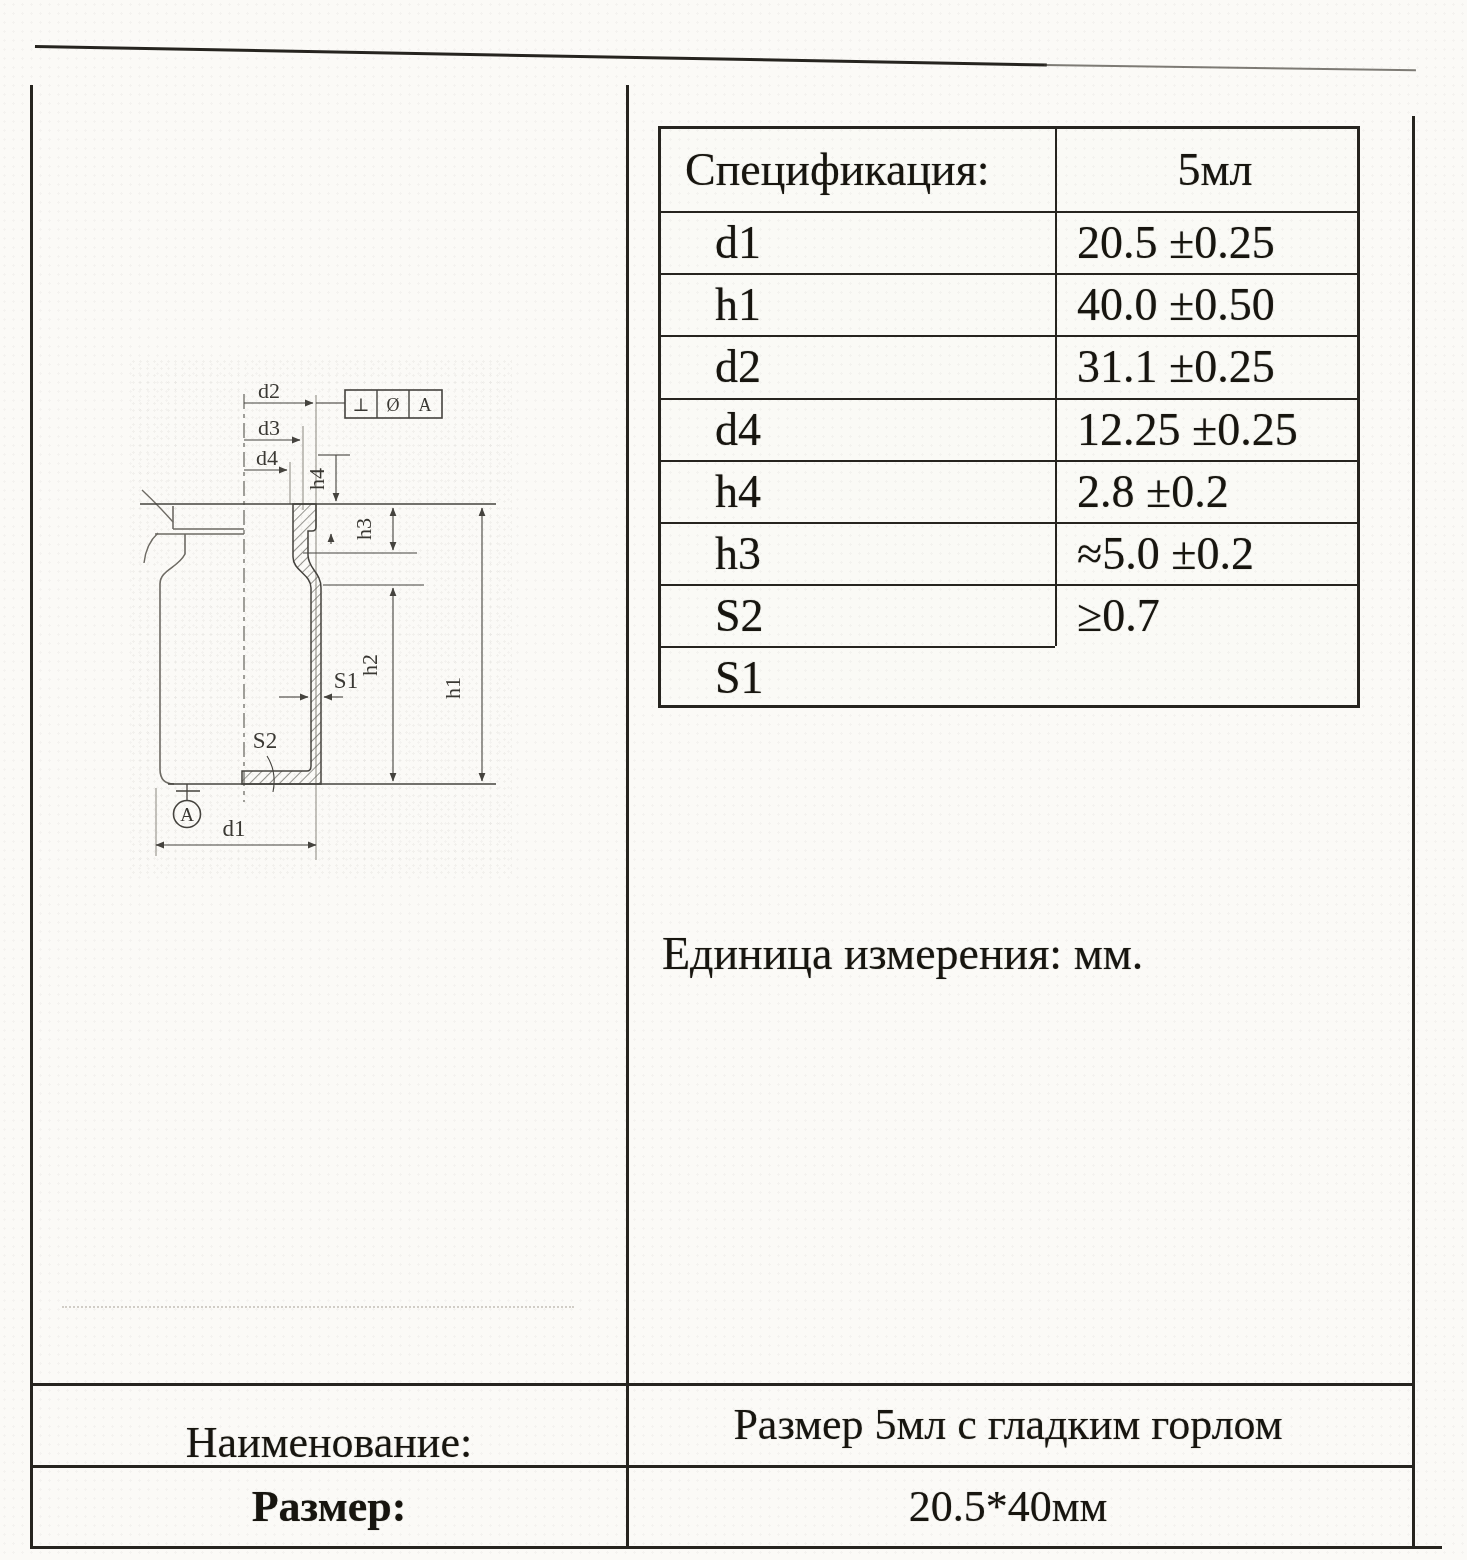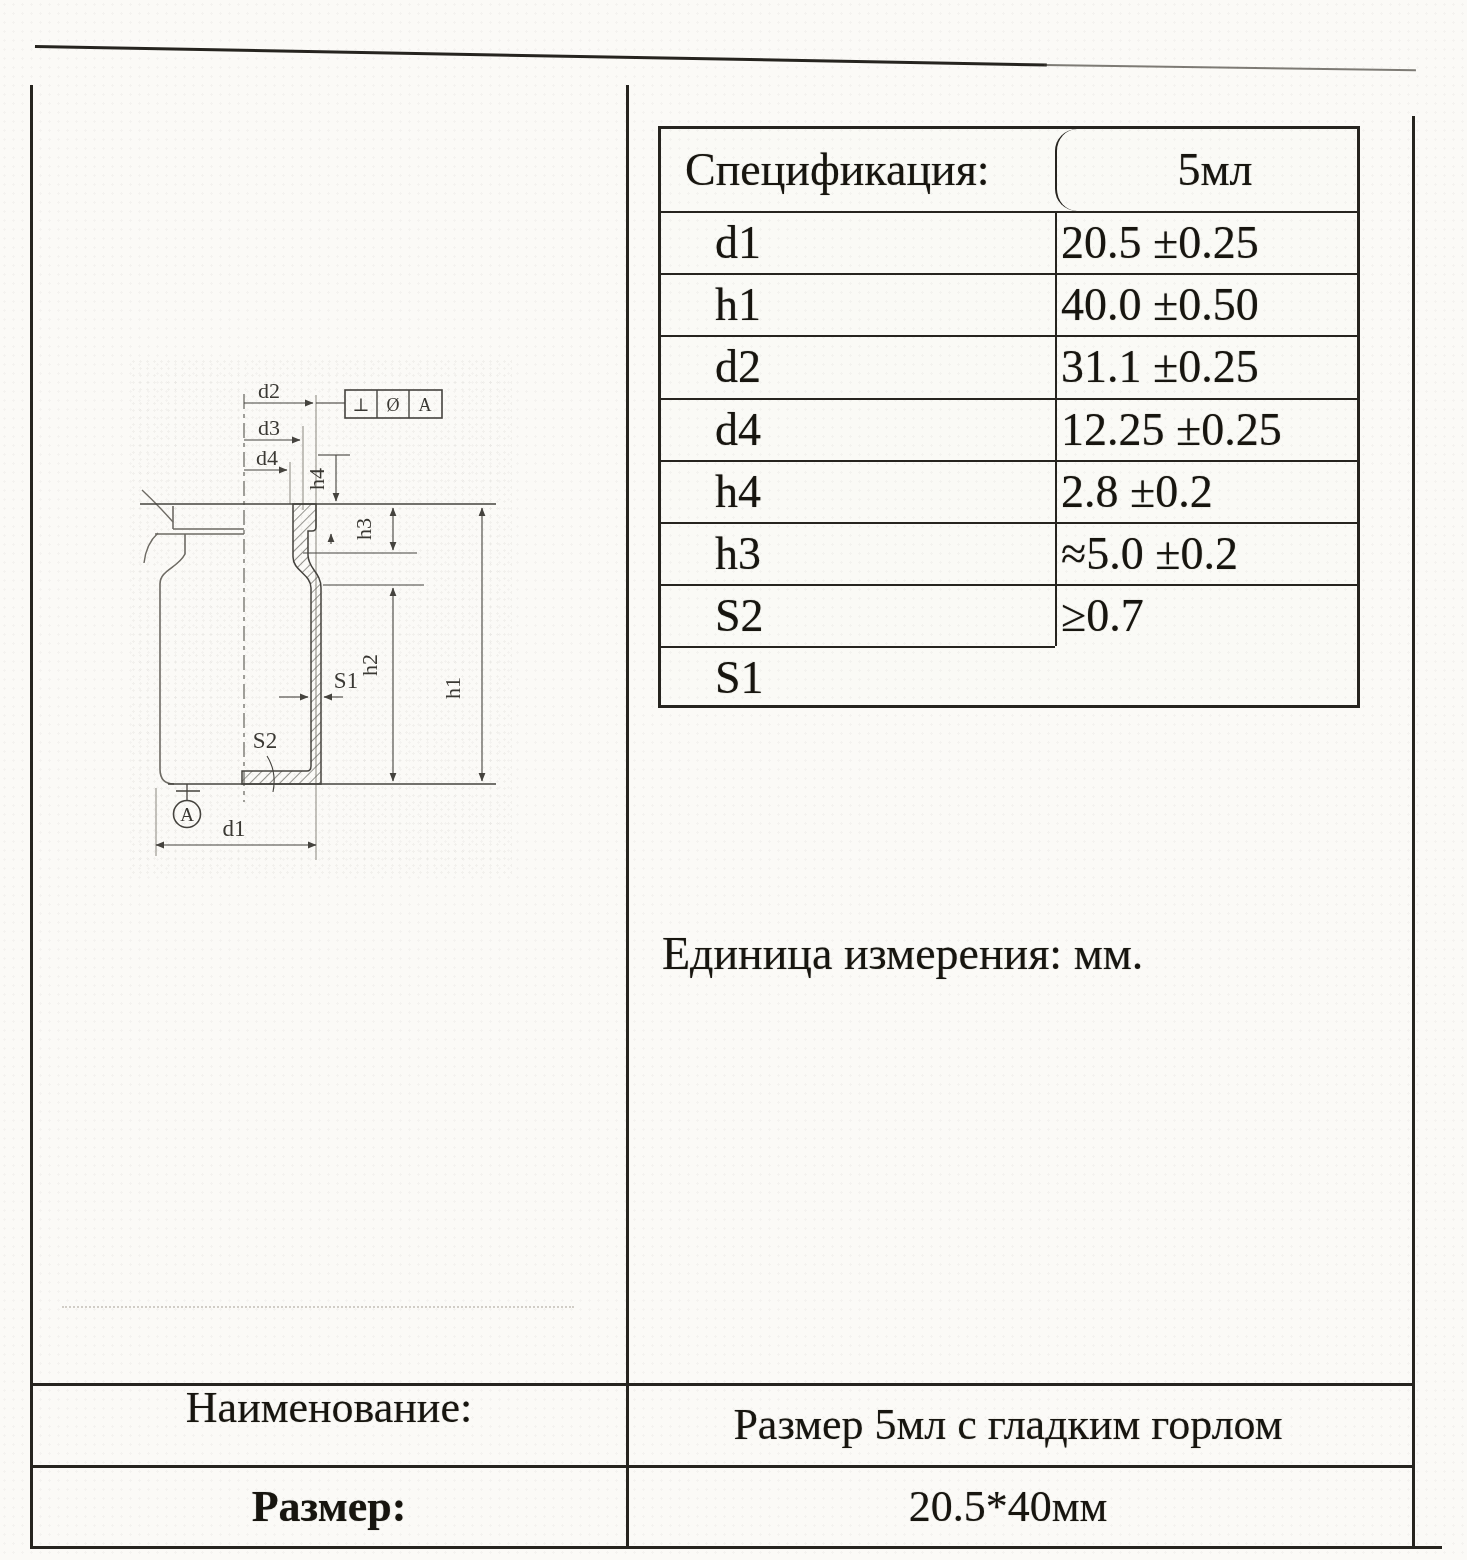--- a/index.html
+++ b/index.html
@@ -29,22 +29,22 @@
     border:3px solid #26241f;box-sizing:border-box;
     background:rgba(250,249,246,0.4);
   }
   .spec-table .cell{
     display:flex;align-items:center;box-sizing:border-box;
     font-size:46px;line-height:1;
     text-shadow:0 0 1px rgba(23,21,15,0.55);
     white-space:nowrap;
   }
   .spec-table .c-label{padding-left:54px;border-top:2.5px solid #26241f;}
-  .spec-table .c-value{padding-left:4px;border-top:2.5px solid #26241f;border-left:2.5px solid #26241f;}
-  .spec-table .c-head{border-top:none;border-radius:22px;}
+  .spec-table .c-value{padding-left:20px;border-top:2.5px solid #26241f;border-left:2.5px solid #26241f;}
+  .spec-table .c-head{border-top:none;}
   .spec-table .h-label{padding-left:24px;}
   .spec-table .h-value{justify-content:center;padding-left:16px;}
 
   
   .unit-note{
     position:absolute;left:662px;top:896px;font-size:46px;line-height:1.1;
     text-shadow:0 0 1px rgba(23,21,15,0.5);white-space:nowrap;margin-top:33px;
   }
   .footer-cell{
     position:absolute;display:flex;align-items:center;justify-content:center;
@@ -184,16 +184,16 @@
   <div class="cell c-value">≈5.0 ±0.2</div>
 
   <div class="cell c-label">S2</div>
   <div class="cell c-value">≥0.7</div>
 
   <div class="cell c-label">S1</div>
 </div>
 
 <div class="unit-note">Единица измерения: мм.</div>
 
-<div class="footer-cell" style="left:32px;top:1368px;width:594px;height:80px;">Наименование:</div>
+<div class="footer-cell" style="left:32px;top:1403px;width:594px;height:80px;">Наименование:</div>
 <div class="footer-cell" style="left:628px;top:1385px;width:760px;height:80px;">Размер 5мл с гладким горлом</div>
 <div class="footer-cell" style="left:32px;top:1467px;width:594px;height:79px;font-weight:bold;">Размер:</div>
 <div class="footer-cell" style="left:628px;top:1467px;width:760px;height:79px;">20.5*40мм</div>
 
 </body></html>

